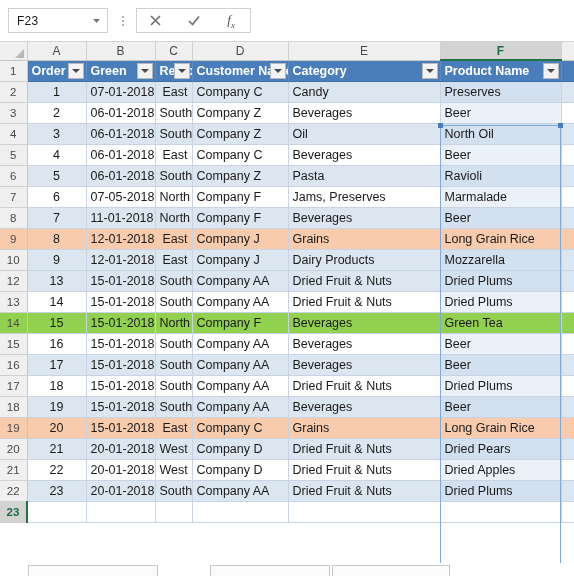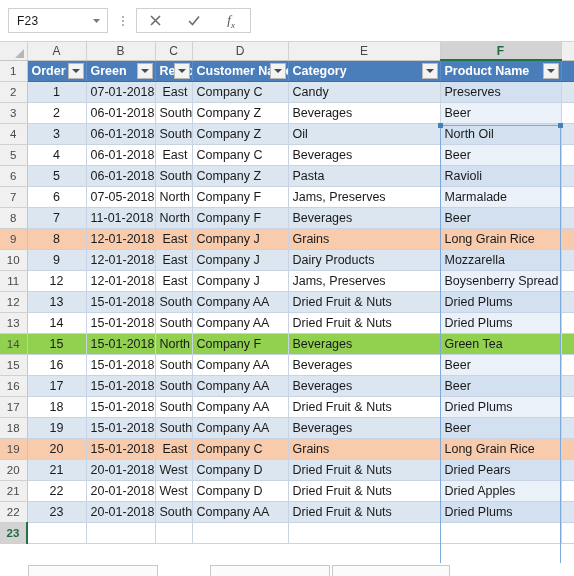--- a/index.html
+++ b/index.html
@@ -438,30 +438,20 @@
           <td class="rowhdr">10</td>
           <td class="cell c-center band-dark">9</td>
           <td class="cell c-right band-dark">12-01-2018</td>
           <td class="cell c-right band-dark">East</td>
           <td class="cell c-left band-dark">Company J</td>
           <td class="cell c-left band-dark">Dairy Products</td>
           <td class="cell c-left band-dark colF">Mozzarella</td>
           <td class="cell band-dark"></td>
         </tr>
         <tr class="drow">
-          <td class="rowhdr">11</td>
-          <td class="cell c-center band-light">12</td>
-          <td class="cell c-right band-light">12-01-2018</td>
-          <td class="cell c-right band-light">East</td>
-          <td class="cell c-left band-light">Company J</td>
-          <td class="cell c-left band-light">Jams, Preserves</td>
-          <td class="cell c-left band-light colF">Boysenberry Spread</td>
-          <td class="cell band-light"></td>
-        </tr>
-        <tr class="drow">
           <td class="rowhdr">12</td>
           <td class="cell c-center band-dark">13</td>
           <td class="cell c-right band-dark">15-01-2018</td>
           <td class="cell c-right band-dark">South</td>
           <td class="cell c-left band-dark">Company AA</td>
           <td class="cell c-left band-dark">Dried Fruit &amp; Nuts</td>
           <td class="cell c-left band-dark colF">Dried Plums</td>
           <td class="cell band-dark"></td>
         </tr>
         <tr class="drow">

